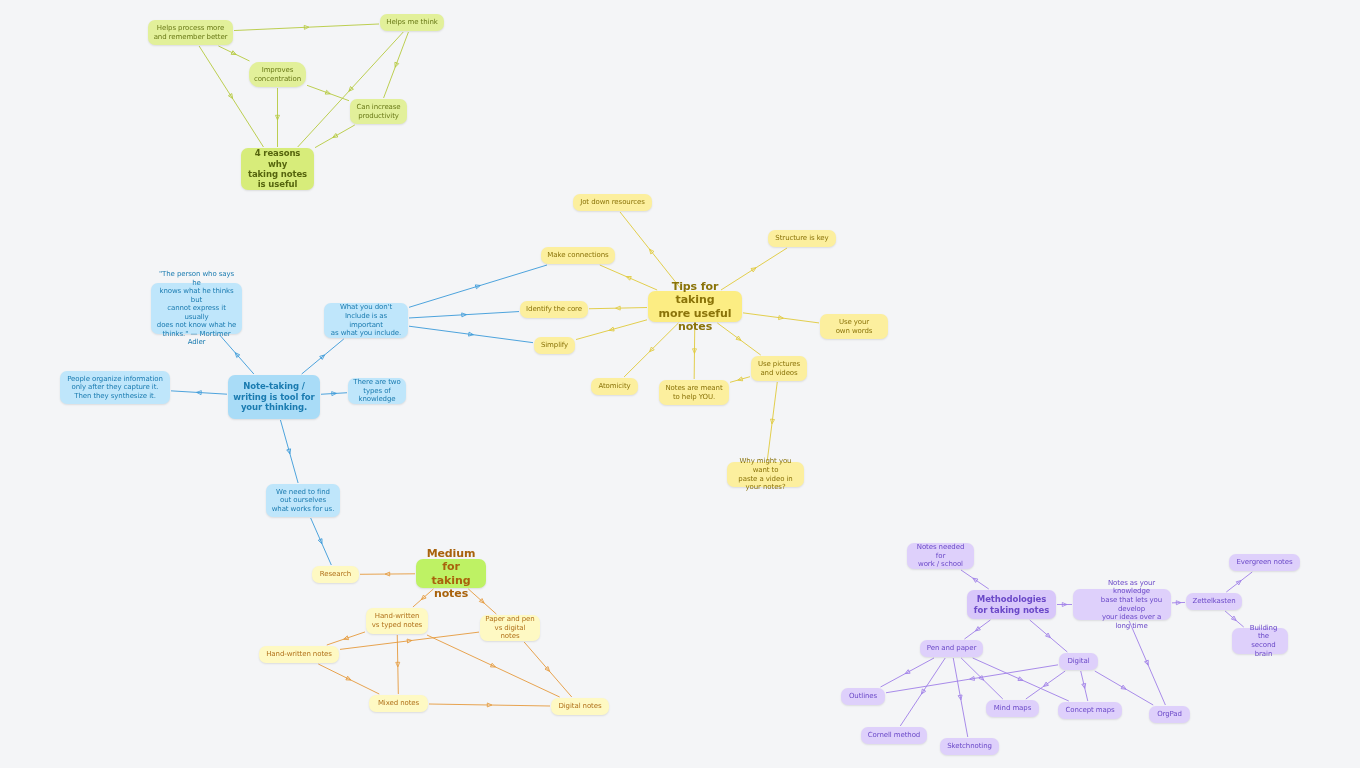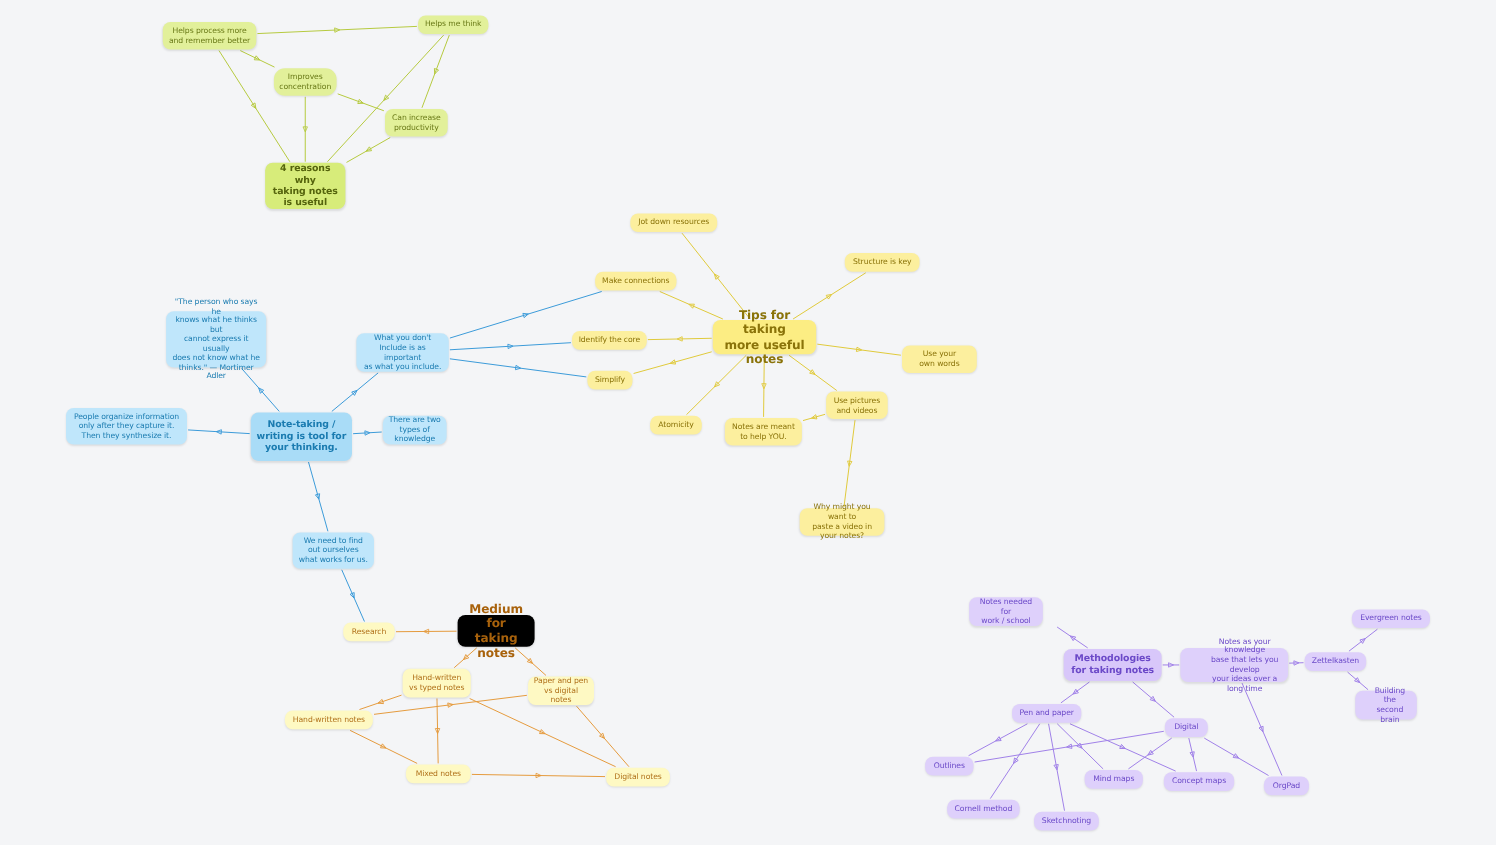--- a/index.html
+++ b/index.html
@@ -31,21 +31,21 @@
   .c-green      {background:#e2f09a;color:#6a7a18;}
   .c-green-root {background:#d7ec7a;color:#55640d;font-weight:bold;}
   
   .c-yellow     {background:#fcef9e;color:#8a7309;}
   .c-yellow-root{background:#fced83;color:#8a7309;font-weight:bold;}
   
   .c-blue       {background:#bfe6fb;color:#1a7bb0;}
   .c-blue-root  {background:#a9dcf7;color:#1a7bb0;font-weight:bold;}
   
   .c-orange     {background:#fef9c3;color:#b0711a;}
-  .c-orange-root{background:#000000;color:#a8620c;font-weight:bold;}
+  .c-orange-root{background:#bef264;color:#a8620c;font-weight:bold;}
   
   .c-purple     {background:#ded0fb;color:#6b49c8;}
   .c-purple-root{background:#d8c7fa;color:#6b49c8;font-weight:bold;}
   .fs-7  {font-size:7px;}
   .fs-85 {font-size:8.5px;}
   .fs-11 {font-size:11px;}
 </style>
 </head>
 <body>
 
@@ -213,21 +213,21 @@
       <div class="node c-orange fs-7" style="left: 312px; top: 566px; width: 47px; height: 17px;">Research</div>
       <div class="node c-orange fs-7" style="left: 366px; top: 608px; width: 62px; height: 26px;">Hand-written
 vs typed notes</div>
       <div class="node c-orange fs-7" style="left: 480px; top: 615px; width: 60px; height: 26px;">Paper and pen
 vs digital notes</div>
       <div class="node c-orange fs-7" style="left: 259px; top: 646px; width: 80px; height: 17px;">Hand-written notes</div>
       <div class="node c-orange fs-7" style="left: 369px; top: 695px; width: 59px; height: 17px;">Mixed notes</div>
       <div class="node c-orange fs-7" style="left: 551px; top: 698px; width: 58px; height: 17px;">Digital notes</div>
       <div class="node c-purple-root fs-85" style="left: 967px; top: 590px; width: 89px; height: 29px;">Methodologies
 for taking notes</div>
-      <div class="node c-purple fs-7" style="left: 881px; top: 543px; width: 67px; height: 26px;">Notes needed for
+      <div class="node c-purple fs-7" style="left: 907px; top: 543px; width: 67px; height: 26px;">Notes needed for
 work / school</div>
       <div class="node c-purple fs-7" style="left: 1073px; top: 589px; width: 98px; height: 31px; padding-left: 24px;">Notes as your knowledge
 base that lets you develop
 your ideas over a long time</div>
       <div class="node c-purple fs-7" style="left: 1186px; top: 593px; width: 56px; height: 17px;">Zettelkasten</div>
       <div class="node c-purple fs-7" style="left: 1229px; top: 554px; width: 71px; height: 17px;">Evergreen notes</div>
       <div class="node c-purple fs-7" style="left: 1232px; top: 628px; width: 56px; height: 26px; padding-left: 12px;">Building the
 second brain</div>
       <div class="node c-purple fs-7" style="left: 920px; top: 640px; width: 63px; height: 17px;">Pen and paper</div>
       <div class="node c-purple fs-7" style="left: 1059px; top: 653px; width: 39px; height: 17px;">Digital</div>

